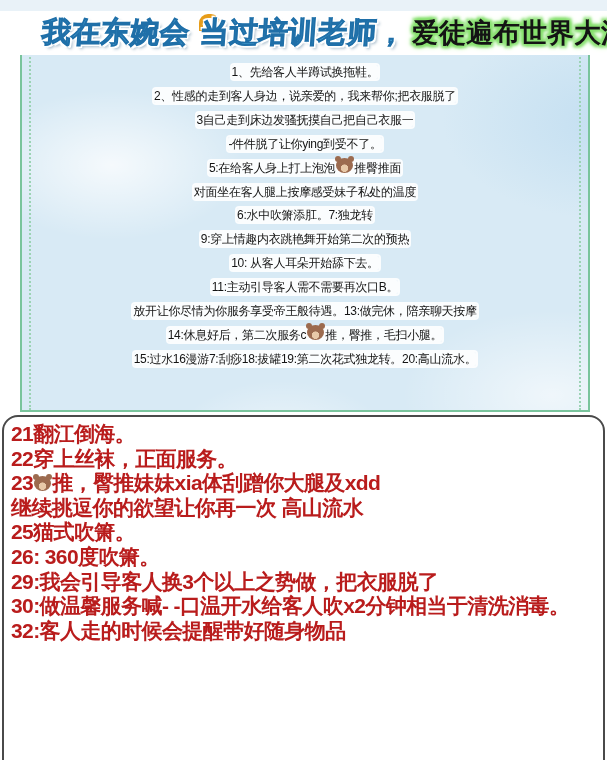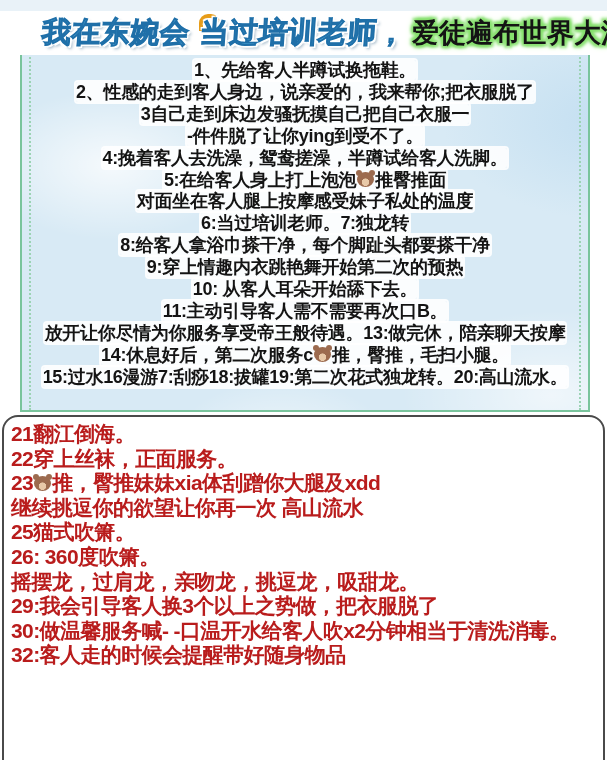--- a/index.html
+++ b/index.html
@@ -63,21 +63,21 @@
   }
   .blue-panel-inner{
     border-left:2px dotted #9bd3b4; border-right:2px dotted #9bd3b4;
     border-top:1px dotted #9bd3b4;
     margin:0 7px; height:100%;
     padding-top:9px;
     text-align:center;
   }
   .bline{ line-height:21.9px; text-align:center; }
   .bline .txt{
-    display:inline; font-size:18px; font-weight:700; color:#141414;
+    display:inline; font-size:12px; font-weight:400; color:#141414;
     background:rgba(255,255,255,.88);
     box-shadow:0 0 0 2px rgba(255,255,255,.88);
     border-radius:2px;
     letter-spacing:-0.3px;
   }
   
   .white-panel{
     position:relative; z-index:2;
     margin:3px 2px 0 2px;
     background:#ffffff;
@@ -116,40 +116,37 @@
   <span class="title-blue">当过培训老师，</span>
   <span class="title-green">爱徒遍布世界大江南北</span>
 </div>
 
 <div class="blue-panel">
   <div class="blue-panel-inner">
       <div class="bline"><span class="txt">1、先给客人半蹲试换拖鞋。</span></div>
       <div class="bline"><span class="txt">2、性感的走到客人身边，说亲爱的，我来帮你;把衣服脱了</span></div>
       <div class="bline"><span class="txt">3自己走到床边发骚抚摸自己把自己衣服一</span></div>
       <div class="bline"><span class="txt">-件件脱了让你ying到受不了。</span></div>
-      <div class="bline"><span class="txt">4:挽着客人去洗澡，鸳鸯搓澡，半蹲试给客人洗脚。</span></div>
       <div class="bline"><span class="txt">5:在给客人身上打上泡泡<span class="bear-icon"></span>推臀推面</span></div>
       <div class="bline"><span class="txt">对面坐在客人腿上按摩感受妹子私处的温度</span></div>
-      <div class="bline"><span class="txt">6:当过培训老师。7:独龙转</span></div>
-      <div class="bline"><span class="txt">8:给客人拿浴巾搽干净，每个脚趾头都要搽干净</span></div>
+      <div class="bline"><span class="txt">6:水中吹箫添肛。7:独龙转</span></div>
       <div class="bline"><span class="txt">9:穿上情趣内衣跳艳舞开始第二次的预热</span></div>
       <div class="bline"><span class="txt">10: 从客人耳朵开始舔下去。</span></div>
       <div class="bline"><span class="txt">11:主动引导客人需不需要再次口B。</span></div>
       <div class="bline"><span class="txt">放开让你尽情为你服务享受帝王般待遇。13:做完休，陪亲聊天按摩</span></div>
       <div class="bline"><span class="txt">14:休息好后，第二次服务c<span class="bear-icon"></span>推，臀推，毛扫小腿。</span></div>
       <div class="bline"><span class="txt">15:过水16漫游7:刮痧18:拔罐19:第二次花式独龙转。20:高山流水。</span></div>
     </div>
 </div>
 
 <div class="white-panel">
   <div>
       <div class="wline"><span class="txt">21翻江倒海。</span></div>
       <div class="wline"><span class="txt">22穿上丝袜，正面服务。</span></div>
       <div class="wline"><span class="txt">23<span class="bear-icon"></span>推，臀推妹妹xia体刮蹭你大腿及xdd</span></div>
       <div class="wline"><span class="txt">继续挑逗你的欲望让你再一次 高山流水</span></div>
       <div class="wline"><span class="txt">25猫式吹箫。</span></div>
       <div class="wline"><span class="txt">26: 360度吹箫。</span></div>
-      <div class="wline"><span class="txt">摇摆龙，过肩龙，亲吻龙，挑逗龙，吸甜龙。</span></div>
       <div class="wline"><span class="txt">29:我会引导客人换3个以上之势做，把衣服脱了</span></div>
       <div class="wline"><span class="txt">30:做温馨服务喊- -口温开水给客人吹x2分钟相当于清洗消毒。</span></div>
       <div class="wline"><span class="txt">32:客人走的时候会提醒带好随身物品</span></div>
     </div>
 </div>
 
 </body></html>

